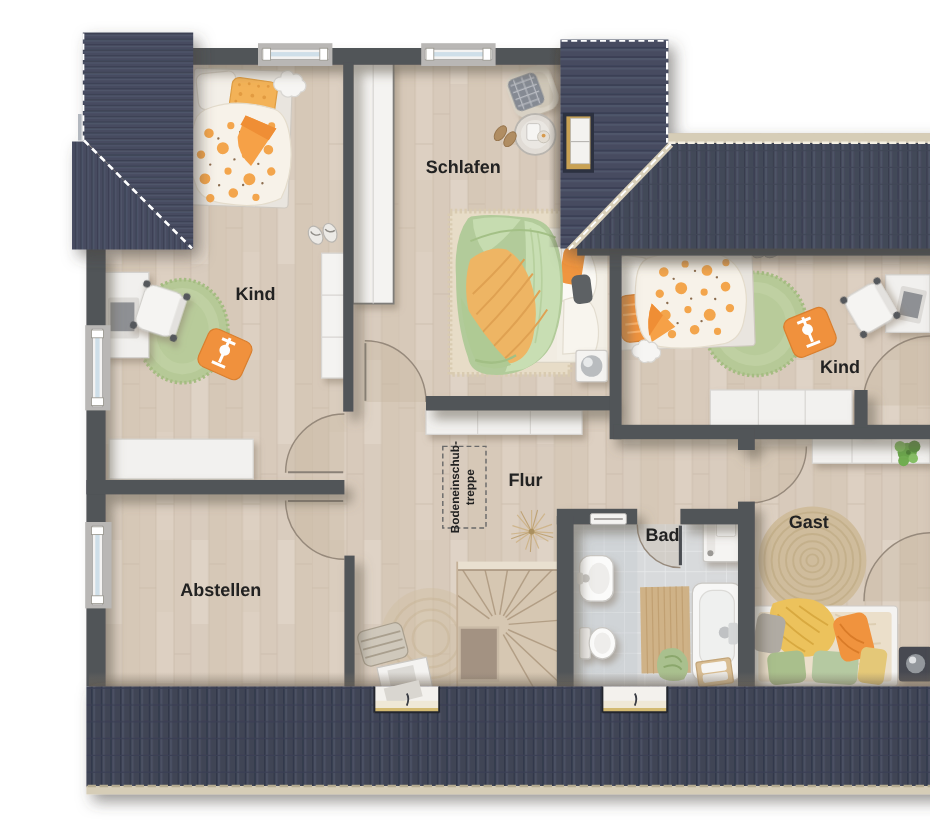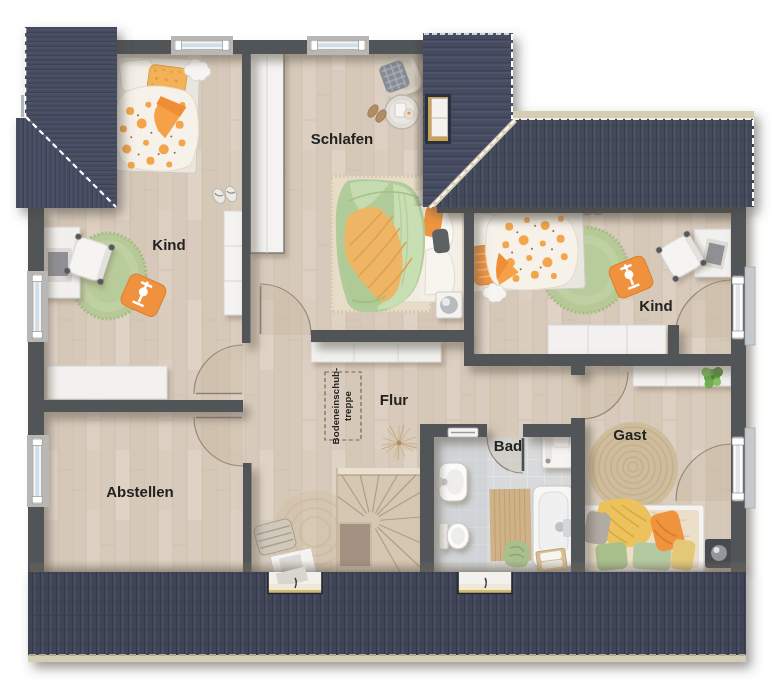--- a/index.html
+++ b/index.html
@@ -1,16 +1,16 @@
 <!DOCTYPE html>
 <html><head>
 <meta charset="utf-8">
 <style>
 html,body{margin:0;padding:0;background:#ffffff;}
-#plan{width:652px;height:692px;position:relative;font-family:"Liberation Sans",sans-serif;}
+#plan{width:652px;height:692px;position:relative;font-family:"Liberation Sans",sans-serif;margin-left:44px;}
 </style>
 </head>
 <body>
 <div id="plan">
 <svg width="775" height="692" viewBox="0 0 775 692" xmlns="http://www.w3.org/2000/svg">
 <defs>
 <pattern id="wood" width="72" height="150" patternUnits="userSpaceOnUse">
   <rect width="72" height="150" fill="#d9cbbc"></rect>
   <rect x="0" width="14" height="150" fill="#d7c9b9"></rect>
   <rect x="14" width="15" height="150" fill="#ddd0c2"></rect>

